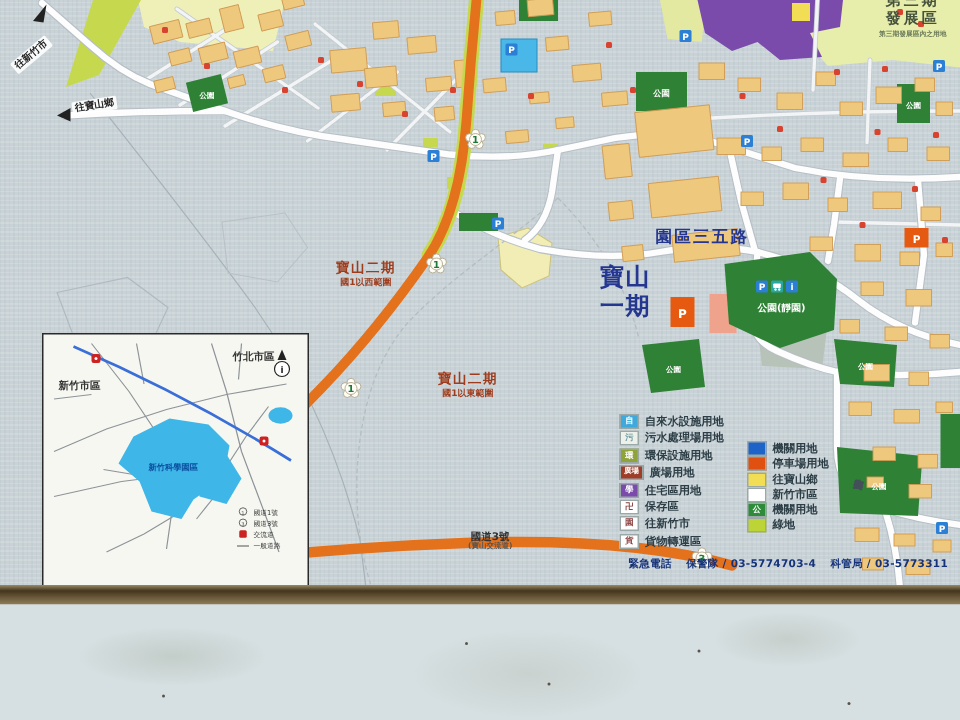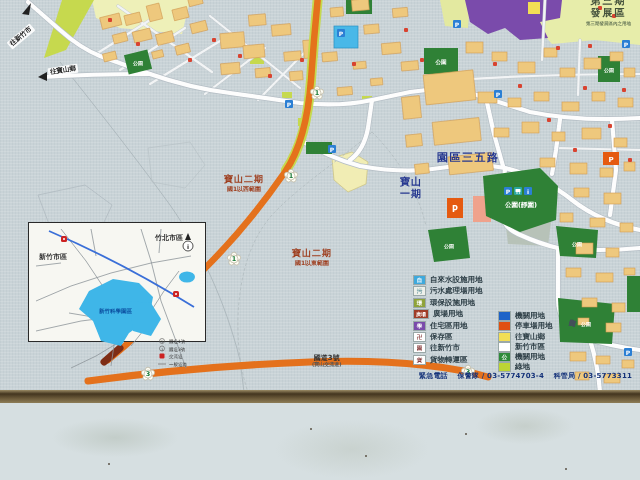--- a/index.html
+++ b/index.html
@@ -21,33 +21,33 @@
   .speck{position:absolute;width:2px;height:2px;border-radius:50%;background:#5a5246;}
   .lbl{position:absolute;font-weight:bold;white-space:nowrap;line-height:1.18;}
   .navy{color:#24368f;}
   .brown{color:#9e3d1d;}
   .pill{position:absolute;font-size:6.5px;font-weight:bold;color:#222;
     background:rgba(255,255,255,.88);padding:0 2px;border-radius:1px;white-space:nowrap;}
   .vtext{writing-mode:vertical-rl;text-orientation:upright;}
   
   .legend{position:absolute;left:413px;top:276px;width:165px;}
   .lcol{position:absolute;left:0;top:0;}
-  .rcol{position:absolute;left:85px;top:36px;}
-  .lrow{display:flex;align-items:center;height:8px;margin-bottom:3.4px;}
+  .rcol{position:absolute;left:85px;top:19px;}
+  .lrow{display:flex;height:8px;margin-bottom:3.4px;font-family:Liberation Serif, serif;}
   .rrow{display:flex;align-items:center;height:8px;margin-bottom:2.3px;}
   .sw{width:11px;height:8px;margin-right:4px;border:0.5px solid #9aa8a8;
     font-size:5.5px;font-weight:bold;color:#fff;text-align:center;line-height:8px;
     flex:0 0 auto;overflow:hidden;}
   .sw.darkchar{color:#8a4040;}
   .sw.tealchar{color:#6a9aa0;}
   .lgtxt{font-size:7.5px;font-weight:bold;color:#2d3e46;white-space:nowrap;}
   .emg{position:absolute;left:419px;top:371px;font-size:7px;font-weight:bold;
     color:#16337a;white-space:nowrap;letter-spacing:.2px;}
   .emg span{margin-right:7px;}
-  .inset{position:absolute;left:28px;top:222px;width:178px;height:120px;
+  .inset{position:absolute;left:28px;top:222px;width:178px;height:170px;
     background:#f7f7f2;border:1.5px solid #2a2a2a;box-sizing:border-box;text-align:right;}
 </style>
 </head>
 <body>
 
 <div class="photo">
 
   <div class="board">
 
     <svg width="640" height="392" viewBox="0 0 640 392">
@@ -382,21 +382,21 @@
     <div class="lbl brown" style="left:224px;top:174px;text-align:center;">
       <div style="font-size:9px;letter-spacing:1px;">寶山二期</div>
       <div style="font-size:6px;">國1以西範圍</div>
     </div>
 
     <div class="lbl brown" style="left:292px;top:248px;text-align:center;">
       <div style="font-size:9px;letter-spacing:1px;">寶山二期</div>
       <div style="font-size:6px;">國1以東範圍</div>
     </div>
 
-    <div class="lbl navy" style="left:400px;top:176px;font-size:10px;text-align:center;letter-spacing:1px;">
+    <div class="lbl navy" style="left:400px;top:176px;font-size:16px;text-align:center;letter-spacing:1px;">
       <div>寶山</div>
       <div>一期</div>
     </div>
 
     <div class="lbl navy" style="left:437px;top:152px;font-size:11px;letter-spacing:1.5px;">園區三五路</div>
 
     <div class="lbl" style="left:586px;top:-5px;color:#45523c;font-size:10px;letter-spacing:2px;text-align:center;">
       <div>第三期</div>
       <div>發展區</div>
       <div style="font-size:4.5px;letter-spacing:0;color:#6a7a5a;margin-top:2px;">第三期發展區內之用地</div>

